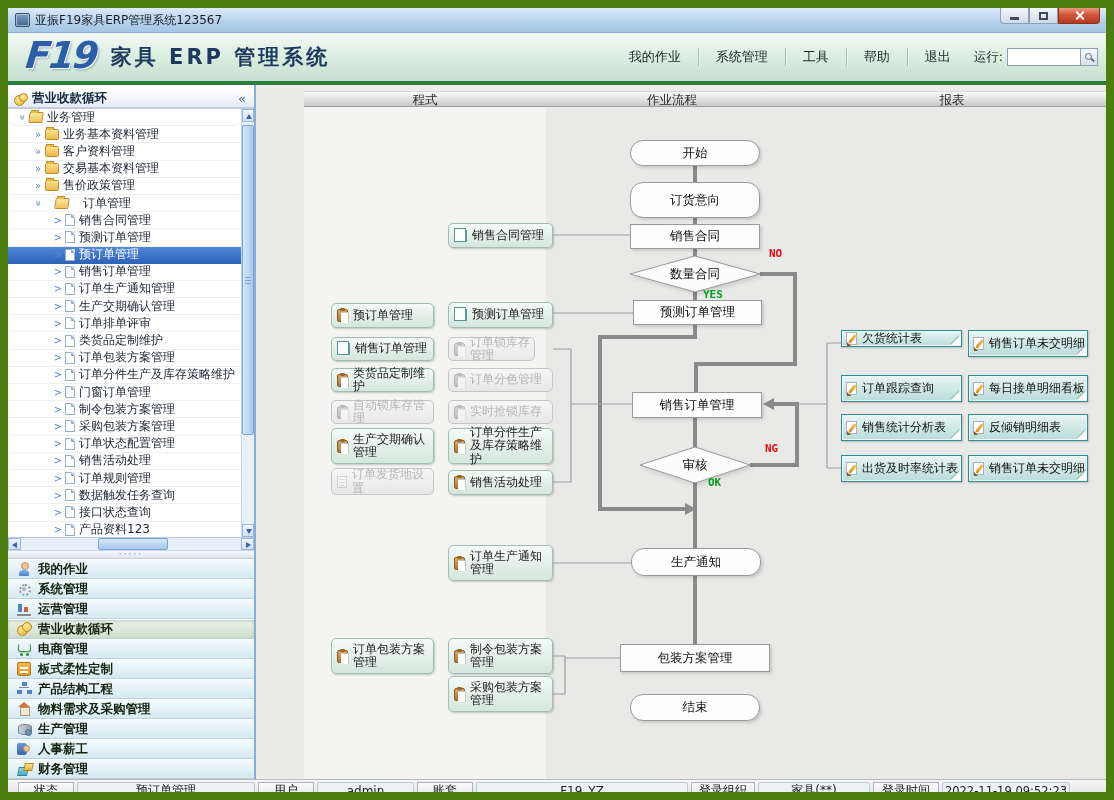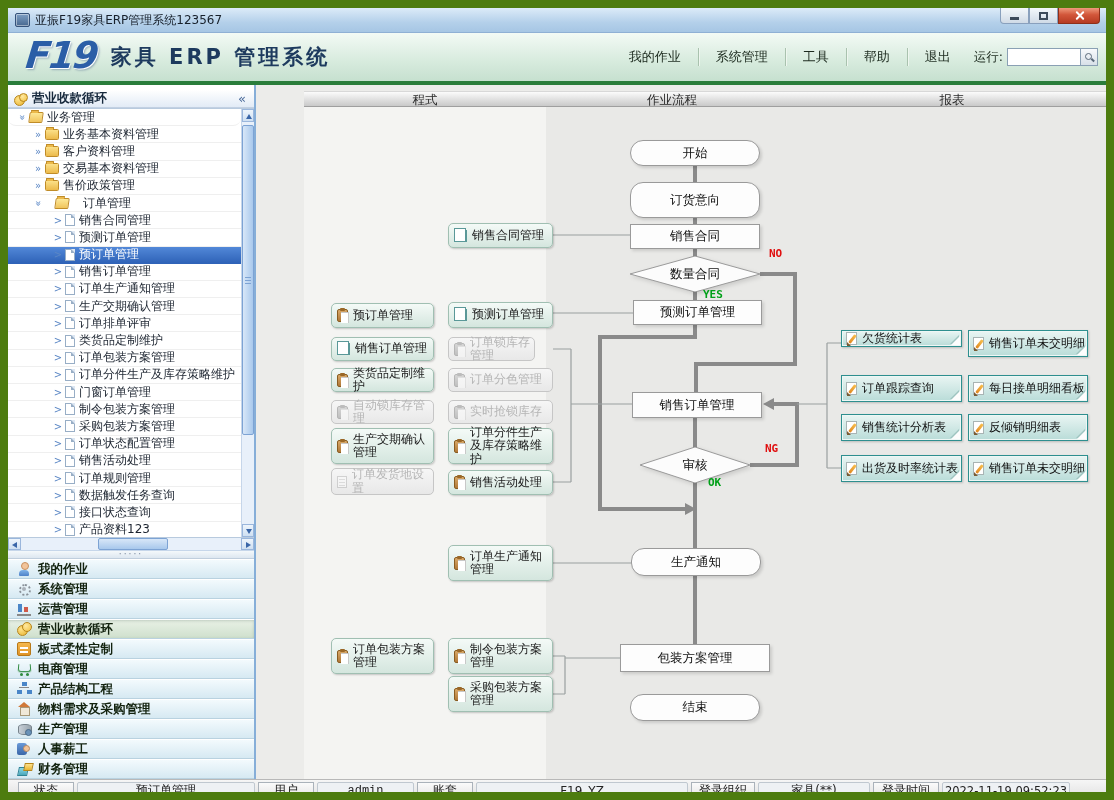--- a/index.html
+++ b/index.html
@@ -368,26 +368,26 @@
         </div>
           <div class="accitem">
           <span class="aicon operations-icon"></span>
           <span class="acclabel">运营管理</span>
         </div>
           <div class="accitem active">
           <span class="aicon coins-icon"></span>
           <span class="acclabel">营业收款循环</span>
         </div>
           <div class="accitem">
+          <span class="aicon cart-icon"></span>
+          <span class="acclabel">电商管理</span>
+        </div>
+          <div class="accitem">
           <span class="aicon panel-icon"></span>
           <span class="acclabel">板式柔性定制</span>
-        </div>
-          <div class="accitem">
-          <span class="aicon cart-icon"></span>
-          <span class="acclabel">电商管理</span>
         </div>
           <div class="accitem">
           <span class="aicon structure-icon"></span>
           <span class="acclabel">产品结构工程</span>
         </div>
           <div class="accitem">
           <span class="aicon material-icon"></span>
           <span class="acclabel">物料需求及采购管理</span>
         </div>
           <div class="accitem">
@@ -573,21 +573,21 @@
             <span class="rbl">销售订单未交明细</span>
           </div>
       </div>
     </div>
   </div>
 
   <div class="statusbar">
     <span class="seg lab" style="width:56px;">状态</span>
     <span class="seg val" style="width:178px;">预订单管理</span>
     <span class="seg lab" style="width:56px;">用户</span>
-    <span class="seg val" style="width:97px;font-family:Liberation Mono, monospace;">admin</span>
+    <span class="seg val" style="width:97px;">admin</span>
     <span class="seg lab" style="width:56px;">账套</span>
     <span class="seg val" style="width:212px;">F19_YZ</span>
     <span class="seg lab" style="width:64px;">登录组织</span>
     <span class="seg val" style="width:112px;">家具(**)</span>
     <span class="seg lab" style="width:66px;">登录时间</span>
     <span class="seg val" style="width:128px;font-size:11.5px;">2022-11-19 09:52:23</span>
   </div>
   <div class="bottomstrip"></div>
 </div>
 

